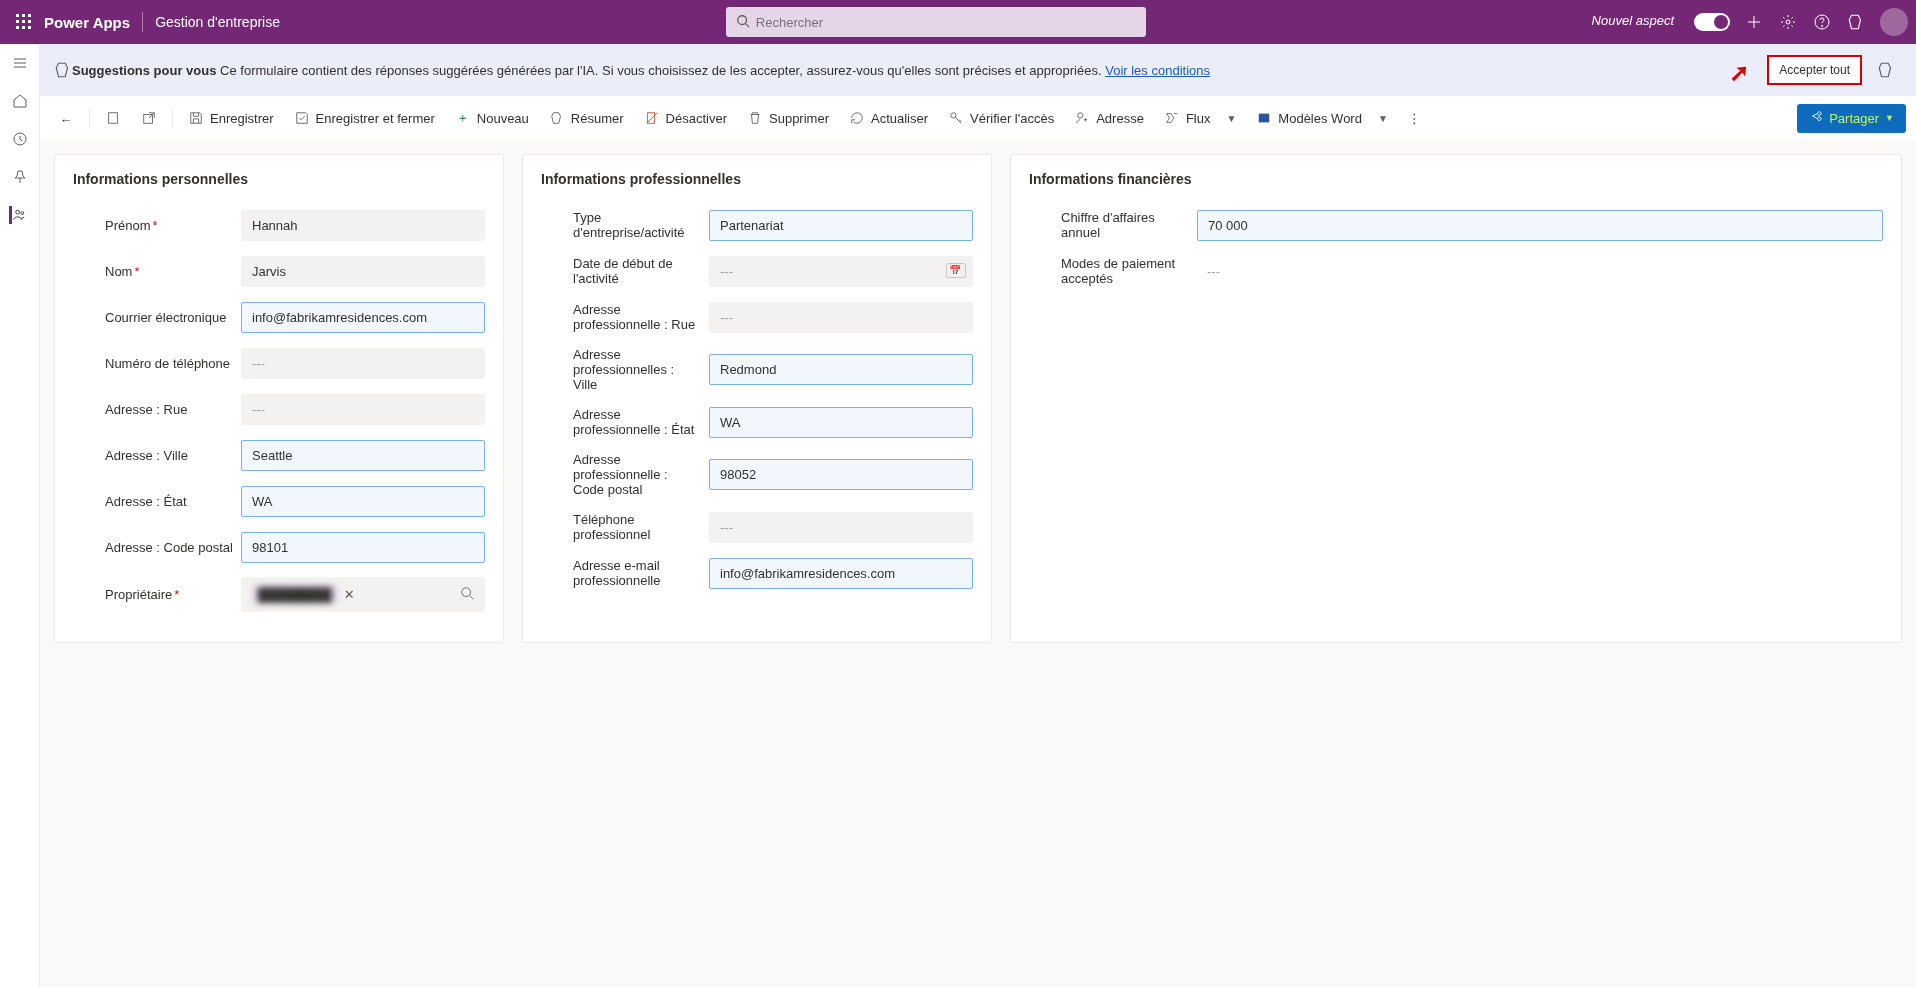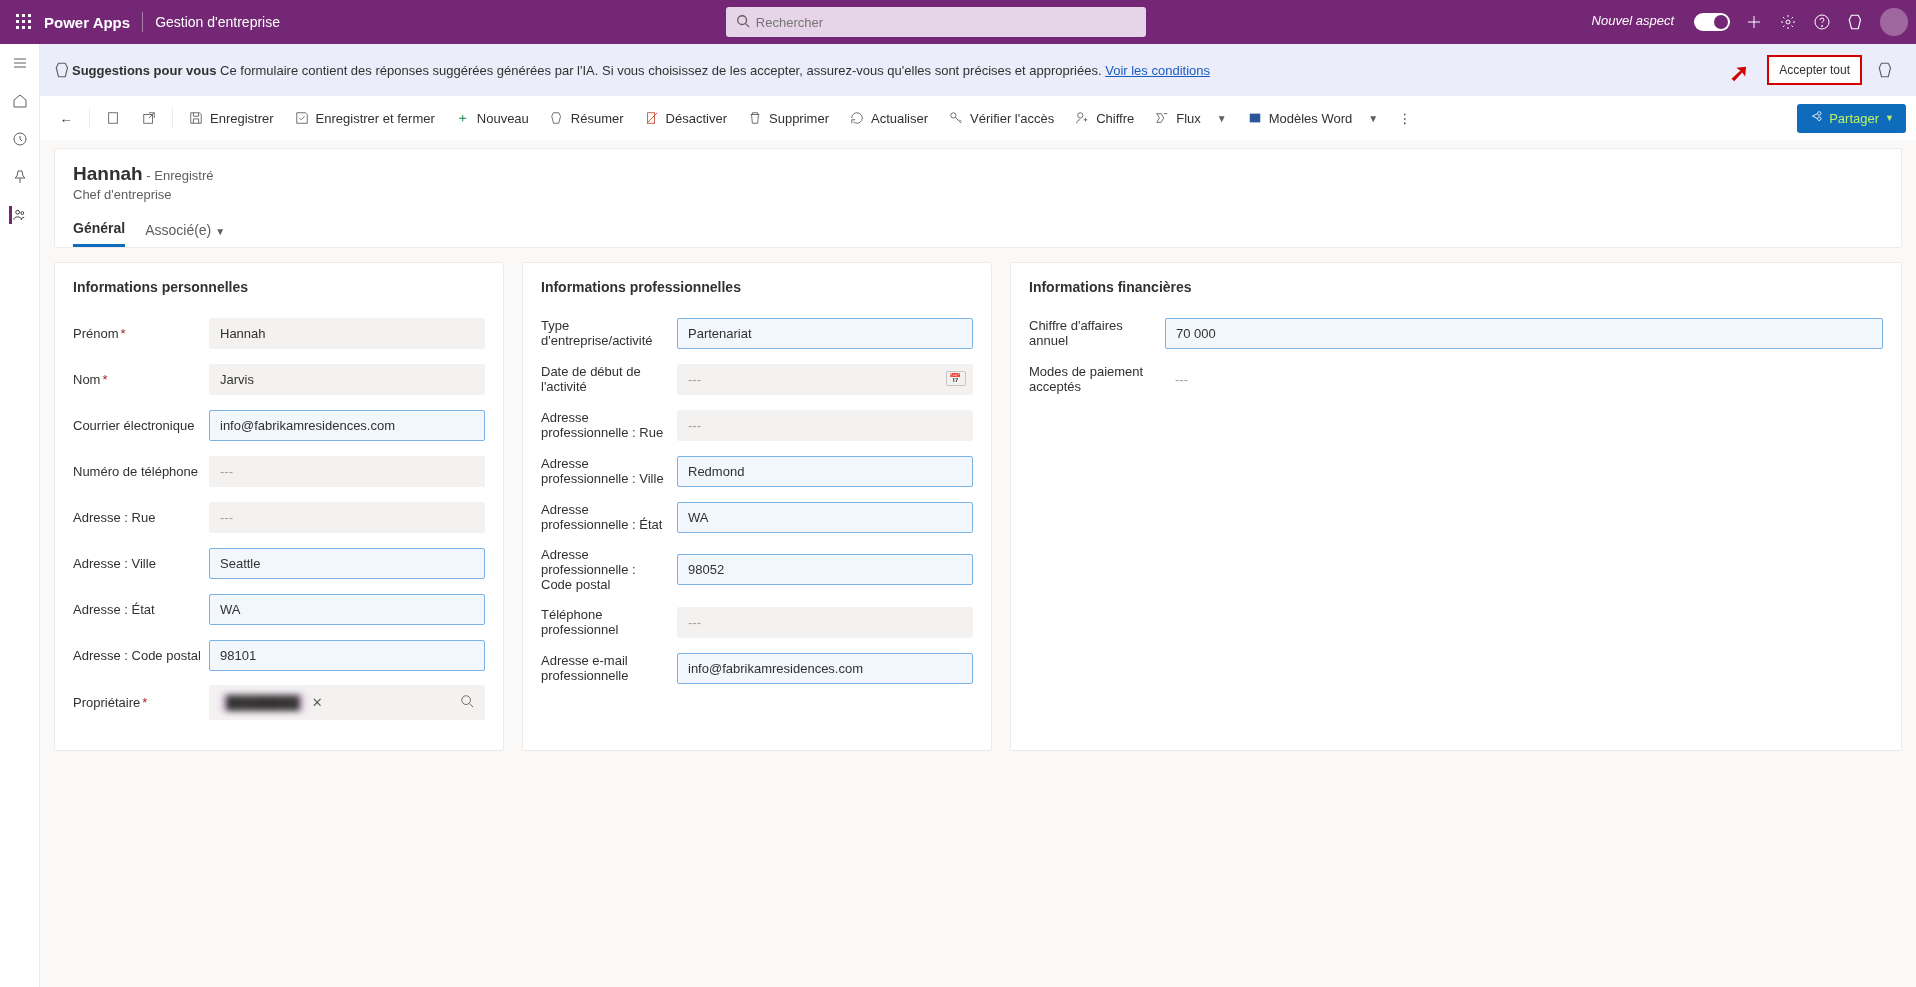--- a/index.html
+++ b/index.html
@@ -46,21 +46,21 @@
 .tab { padding-bottom: 8px; font-size: 14px; cursor: pointer; color: #605e5c; }
 .tab.active { color: #323130; font-weight: 600; border-bottom: 3px solid #0f6cbd; }
 .chev-down { font-size: 10px; color: #605e5c; }
 .form-grid { display: flex; gap: 18px; margin: 14px 14px; }
 .form-section { background: #fff; border: 1px solid #edebe9; border-radius: 3px; padding: 16px 18px; }
 .sec-personal { width: 450px; }
 .sec-prof { width: 470px; }
 .sec-fin { flex: 1; }
 .sec-title { font-weight: 600; font-size: 14px; margin-bottom: 22px; }
 .field-row { display: flex; align-items: center; margin-bottom: 14px; min-height: 32px; }
-.field-label { width: 136px; font-size: 13px; color: #323130; padding-right: 8px; }
+.field-label { width: 136px; font-size: 13px; color: #323130; padding-right: 8px; margin-left: 32px; }
 .field-label .req { color: #a4262c; margin-left: 2px; }
 .field-input { flex: 1; background: #f3f2f1; border: 1px solid transparent; padding: 7px 10px; font-size: 13px; color: #323130; border-radius: 2px; position: relative; }
 .field-input.suggested { background: #f1f7fd; border: 1px solid #7bb2e6; }
 .field-input.placeholder { color: #a19f9d; }
 .field-input.lookup { display: flex; align-items: center; }
 .lookup-tag { background: #e6d4e8; border-radius: 3px; padding: 2px 6px; display: flex; align-items: center; gap: 4px; filter: blur(3px); }
 .lookup-x { color: #605e5c; cursor: pointer; margin-left: 6px; filter: none; }
 .lookup-search { margin-left: auto; color: #605e5c; }
 .date-cal { position: absolute; right: 6px; top: 6px; color: #605e5c; border: 1px solid #c8c6c4; padding: 1px 3px; border-radius: 2px; font-size: 10px; }
 </style>
@@ -270,21 +270,21 @@
             </span>
             <span>Vérifier l'accès</span>
           </div>
         <div class="cmd-btn">
             <span class="cmd-icon">
               <svg width="14" height="14" viewBox="0 0 16 16" fill="none" stroke="#605e5c">
                 <circle cx="6" cy="5" r="3"></circle>
                 <path d="M2 14c0-3 2-4 4-4M10 10l4 0M12 8v4"></path>
               </svg>
             </span>
-            <span>Chiffre</span>
+            <span>Adresse</span>
           </div>
         <div class="cmd-btn">
             <span class="cmd-icon">
               <svg width="14" height="14" viewBox="0 0 16 16" fill="none" stroke="#605e5c">
                 <path d="M2 3h5l3 5-3 5H2l3-5z M10 3h4"></path>
               </svg>
             </span>
             <span>Flux</span>
             <span class="chev-down" style="margin-left:10px">▼</span>
           </div>
@@ -303,31 +303,20 @@
         <div class="share-btn">
             <span><svg width="14" height="14" viewBox="0 0 16 16" fill="none" stroke="#fff">
                 <path d="M10 4l-6 3 6 3M10 3a2 2 0 110 2 2 2 0 010-2zM10 9a2 2 0 110 2 2 2 0 010-2z"></path>
               </svg></span>
             <span>Partager</span>
             <span class="chev">▼</span>
           </div>
       </div>
     </div>
 
-    <div class="record-card">
-      <div>
-        <span class="rec-title">Hannah</span>
-        <span class="rec-status">- Enregistré</span>
-      </div>
-      <div class="rec-sub">Chef d'entreprise</div>
-      <div class="tabs">
-        <div class="tab active">Général</div>
-        <div class="tab"><span>Associé(e)</span> <span class="chev-down">▼</span></div>
-      </div>
-    </div>
 
     <div class="form-grid">
 
       <div class="form-section sec-personal">
         <div class="sec-title">Informations personnelles</div>
         <div class="field-row">
             <div class="field-label"><span>Prénom</span><span class="req">*</span></div>
             <div class="field-input">Hannah</div>
           </div>
         <div class="field-row">
@@ -379,21 +368,21 @@
           </div>
         <div class="field-row">
             <div class="field-label">Date de début de l'activité</div>
             <div class="field-input placeholder" style="position:relative"><span>---</span><span class="date-cal">📅</span></div>
           </div>
         <div class="field-row">
             <div class="field-label">Adresse professionnelle : Rue</div>
             <div class="field-input placeholder">---</div>
           </div>
         <div class="field-row">
-            <div class="field-label">Adresse professionnelle : Ville</div>
+            <div class="field-label">Adresse professionnelles : Ville</div>
             <div class="field-input suggested">Redmond</div>
           </div>
         <div class="field-row">
             <div class="field-label">Adresse professionnelle : État</div>
             <div class="field-input suggested">WA</div>
           </div>
         <div class="field-row">
             <div class="field-label">Adresse professionnelle : Code postal</div>
             <div class="field-input suggested">98052</div>
           </div>

